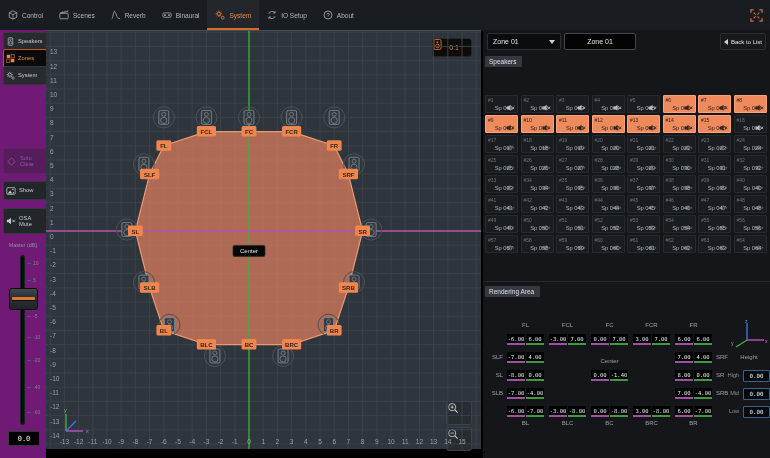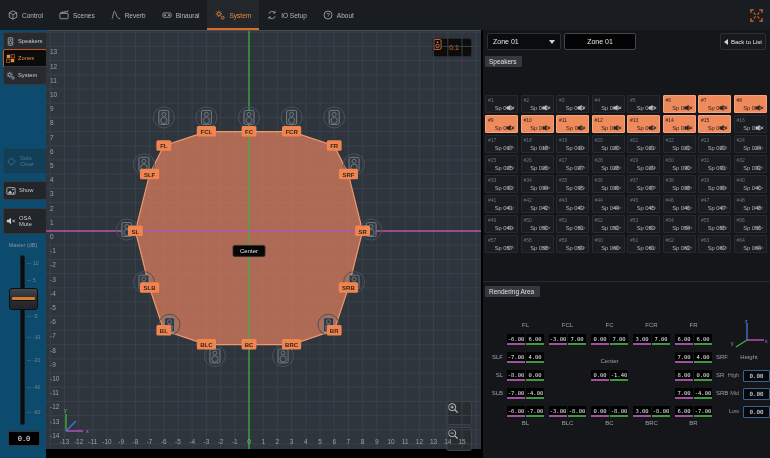--- a/index.html
+++ b/index.html
@@ -5,21 +5,21 @@
   html,body{margin:0;padding:0;background:#000;}
   body{width:770px;height:458px;position:relative;overflow:hidden;
        font-family:"Liberation Sans",sans-serif;color:#cfd3d7;-webkit-font-smoothing:antialiased;}
   
   #topbar{position:absolute;left:0;top:0;width:770px;height:30px;background:#191c20;border-bottom:1px solid #050607;display:flex;align-items:stretch;}
   .tab{display:flex;align-items:center;gap:4px;padding:0 8px;font-size:6.5px;color:#b3b9bf;cursor:default;}
   .tab svg{display:block;}
   .tab.active{background:#23272c;color:#f08a3c;box-shadow:inset 0 -2px 0 #d96b28;}
   #fullscreen{position:absolute;right:7px;top:8px;color:#d96b28;width:13px;height:13px;}
   
-  #sidebar{position:absolute;left:0;top:30px;width:46px;height:428px;background:#0c4a6e;}
+  #sidebar{position:absolute;left:0;top:30px;width:46px;height:428px;background:#701a75;}
   .sbtn{position:absolute;left:3px;width:38px;background:#272b30;border:1px solid #34393f;border-radius:2px;
         display:flex;align-items:center;gap:3px;padding:2px 2px;font-size:5.8px;color:#c6cbd0;line-height:1.05;}
   .sbtn svg{flex:0 0 auto;}
   .sbtn.active{background:#0b0b0b;border-color:#c2571d;color:#f08a3c;}
   .sbtn.disabled{opacity:.32;}
   #master-label{position:absolute;left:0;top:212px;width:46px;text-align:center;font-size:5.5px;color:#8d949b;}
   #fader-track{position:absolute;left:21px;top:226px;width:3px;height:168px;background:#0a0c0e;border-radius:2px;box-shadow:0 0 0 1px #1c2023;}
   .ftick{position:absolute;left:27px;width:4px;height:1px;background:#4d545b;}
   .ftick span{position:absolute;left:6px;top:-3px;font-size:5px;color:#7c838a;}
   #fader-knob{position:absolute;left:9px;width:27px;height:20px;border-radius:3px;border:1px solid #0c0e10;

